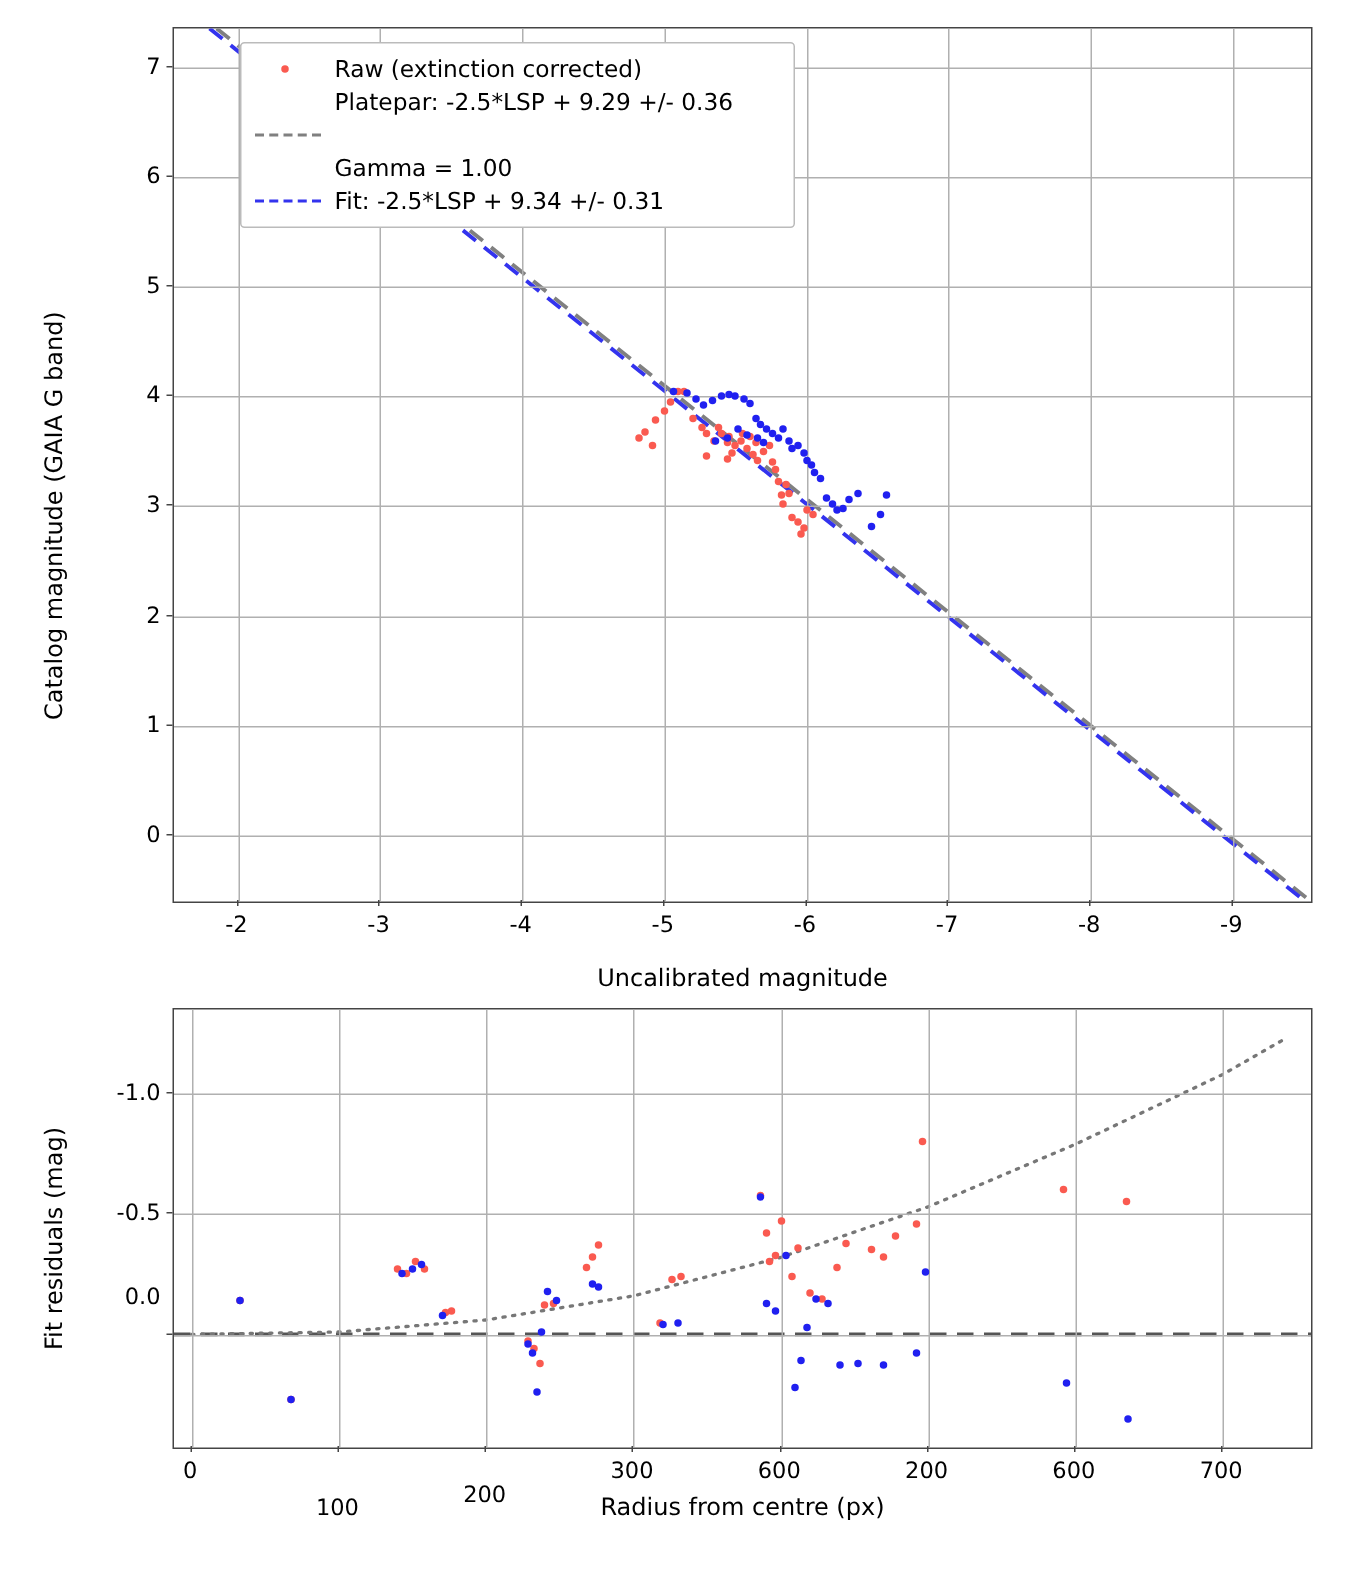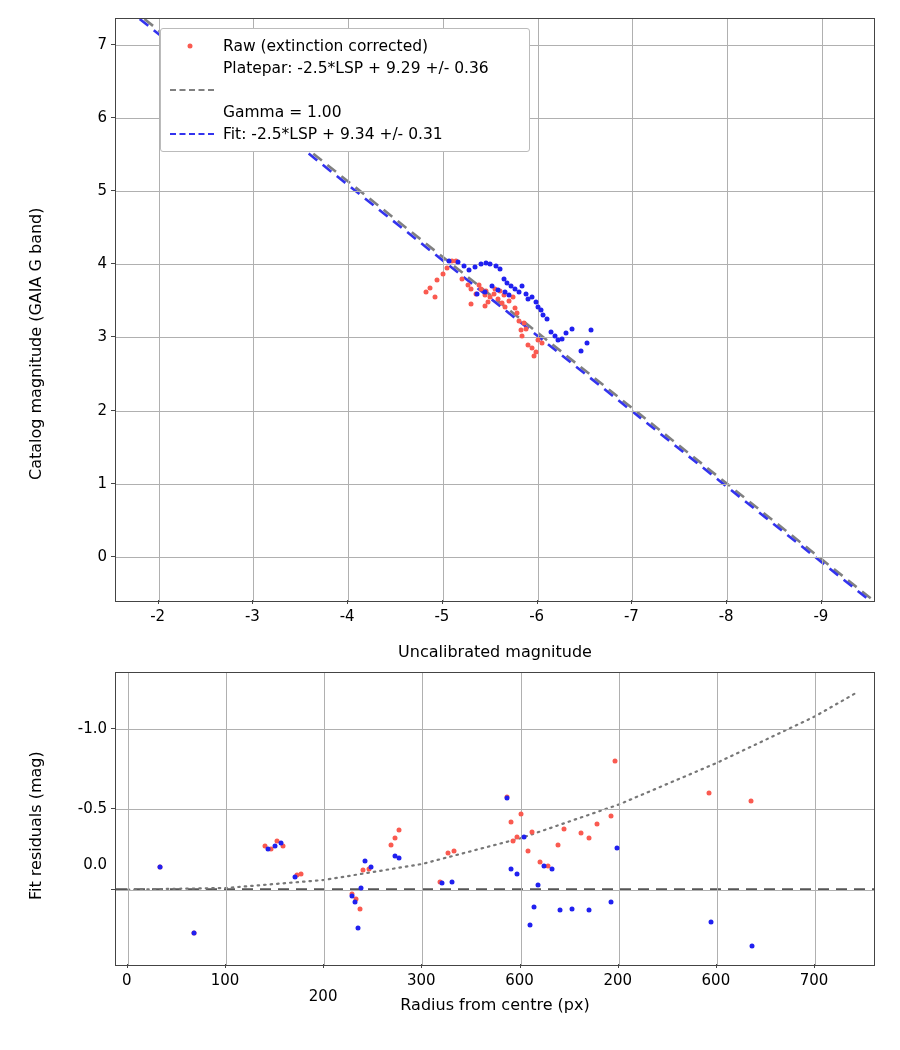--- a/index.html
+++ b/index.html
@@ -406,21 +406,21 @@
     <div class="ticklabel y" style="left: 51px; width: 56px; top: 263.245px;">4</div>
     <div class="tick-h" style="left: 111px; top: 190.038px;"></div>
     <div class="ticklabel y" style="left: 51px; width: 56px; top: 190.038px;">5</div>
     <div class="tick-h" style="left: 111px; top: 116.83px;"></div>
     <div class="ticklabel y" style="left: 51px; width: 56px; top: 116.83px;">6</div>
     <div class="tick-h" style="left: 111px; top: 43.6226px;"></div>
     <div class="ticklabel y" style="left: 51px; width: 56px; top: 43.6226px;">7</div>
     <div class="tick-v" style="left: 126.782px; top: 964px;"></div>
     <div class="ticklabel x" style="left: 126.782px; top: 971px;">0</div>
     <div class="tick-v" style="left: 224.969px; top: 964px;"></div>
-    <div class="ticklabel x" style="left: 224.969px; top: 971px;">100</div>
+    <div class="ticklabel x" style="left: 224.969px; top: 996px;">100</div>
     <div class="tick-v" style="left: 323.155px; top: 964px;"></div>
     <div class="ticklabel x" style="left: 323.155px; top: 971px; margin-top: 16px;">200</div>
     <div class="tick-v" style="left: 421.342px; top: 964px;"></div>
     <div class="ticklabel x" style="left: 421.342px; top: 971px;">300</div>
     <div class="tick-v" style="left: 519.528px; top: 964px;"></div>
     <div class="ticklabel x" style="left: 519.528px; top: 971px;">600</div>
     <div class="tick-v" style="left: 617.715px; top: 964px;"></div>
     <div class="ticklabel x" style="left: 617.715px; top: 971px;">200</div>
     <div class="tick-v" style="left: 715.902px; top: 964px;"></div>
     <div class="ticklabel x" style="left: 715.902px; top: 971px;">600</div>

